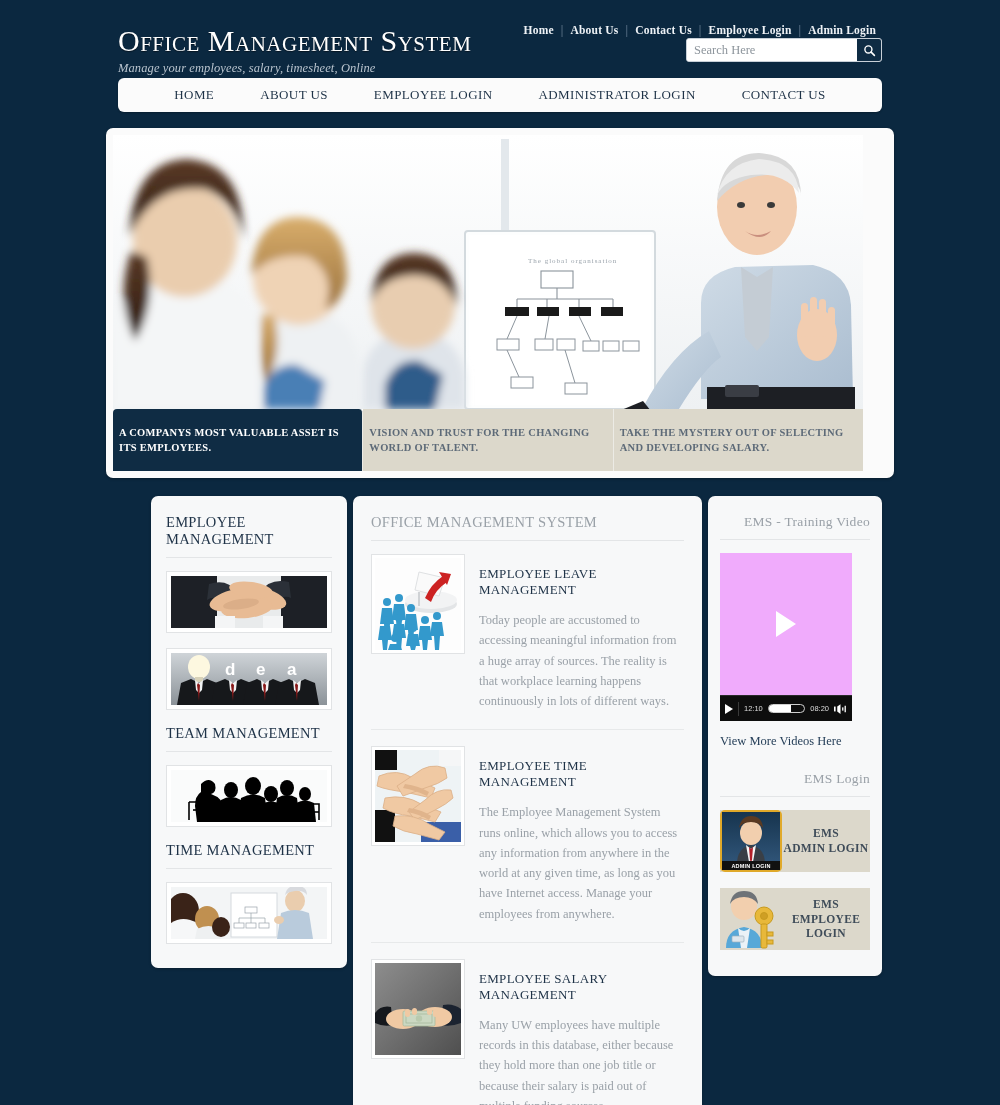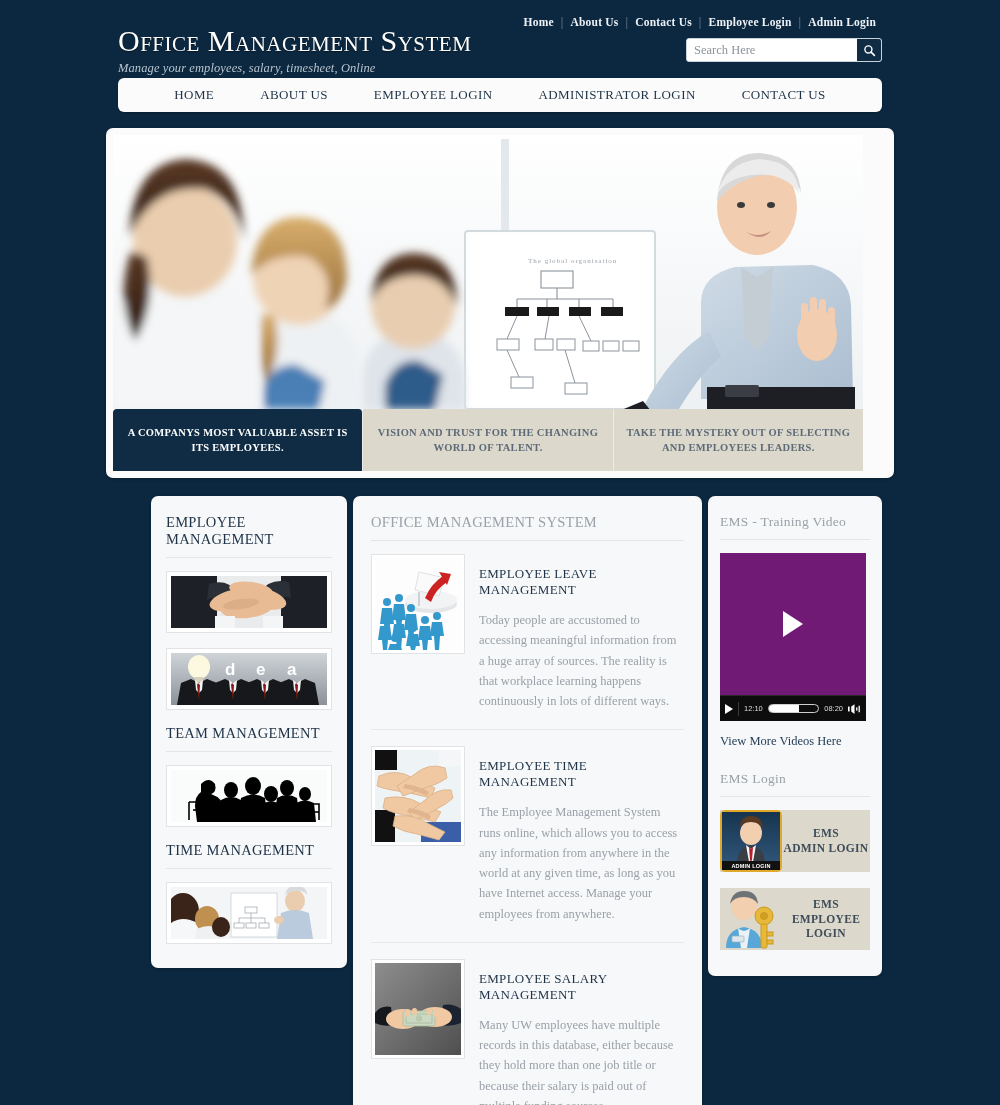--- a/index.html
+++ b/index.html
@@ -8,21 +8,21 @@
     width:1000px; height:1105px;
     background:#0b2840;
     font-family:"Liberation Serif", serif;
     overflow:hidden;
   }
   .page { width:1000px; position:relative; }
 
   
   .topbar { height:78px; position:relative; }
   .toplinks {
-    position:absolute; right:118px; top:16px;
+    position:absolute; right:118px; top:24px;
     font-size:11.5px; color:#e9edf2; letter-spacing:.2px;
     font-weight:bold; white-space:nowrap;
   }
   .toplinks a { color:#eef2f6; text-decoration:none; padding:0 6px; }
   .toplinks .sep { color:#5c7388; padding:0 1px; }
 
   .logoblock { position:absolute; left:118px; top:26px; }
   .logo {
     font-size:30px; color:#ffffff; letter-spacing:.5px;
     font-variant:small-caps; line-height:1;
@@ -69,39 +69,39 @@
     box-shadow:0 1px 3px rgba(0,0,0,.3);
   }
   .banner-inner { width:750px; height:336px; position:relative; overflow:hidden; }
   .banner-photo { position:absolute; inset:0 0 62px 0; overflow:hidden; background:#f4f6f7; }
   .captions {
     position:absolute; left:0; right:0; bottom:0; height:62px; display:flex;
   }
   .cap {
     flex:1; background:#dcd8cb; color:#5d6a78;
     font-size:10.5px; font-weight:bold; letter-spacing:.3px;
-    display:flex; align-items:center; justify-content:center; text-align:center;
+    display:flex; align-items:center; justify-content:center; 
     padding:4px 6px; line-height:1.45; border-right:1px solid #ecebe5;
   }
   .cap:last-child { border-right:0; }
   .cap.active { background:#0f2c44; color:#fff; border-radius:4px 4px 0 0; }
 
   
   .content { width:764px; margin:18px auto 0; display:flex; gap:0; align-items:flex-start;padding-left:33px; }
   .panel { background:#f7f8f9; border-radius:7px; box-shadow:0 1px 3px rgba(0,0,0,.25); }
   .col-left { width:196px; padding:18px 15px 24px; }
   .col-mid  { width:382px; padding:18px 18px 22px; margin-left:6px; }
   .col-right{ width:174px; padding:18px 12px 26px; margin-left:6px; }
 
   .sec-title {
     font-size:14.5px; color:#1e3247; letter-spacing:.3px;
     padding-bottom:9px; border-bottom:1px solid #e3e5e7; margin-bottom:13px;
   }
   .sec-title.gray { color:#9aa1a8; }
-  .sec-title.gray2 { color:#9aa1a8; font-size:13.5px; }
+  .sec-title.gray2 { color:#9aa1a8; font-size:13.5px;text-align:right; }
 
   .thumb {
     width:166px; height:62px; background:#fff; padding:4px;
     border:1px solid #e1e3e5; overflow:hidden; margin-bottom:15px;
   }
   .thumb > div { width:100%; height:100%; position:relative; overflow:hidden; }
   .side-label {
     font-size:14.5px; color:#1e3247; letter-spacing:.3px;
     padding-bottom:9px; border-bottom:1px solid #e3e5e7; margin-bottom:13px;
   }
@@ -112,21 +112,21 @@
   .art-thumb { width:94px; height:100px; flex:0 0 94px; background:#fff; border:1px solid #e1e3e5; padding:3px; overflow:hidden; }
   .art-thumb > div { width:100%; height:100%; position:relative; overflow:hidden; }
   .art-body { flex:1; }
   .art-title { font-size:13px; color:#1e3247; letter-spacing:.3px; margin:12px 0 12px; }
   .art-text { font-size:12.5px; color:#9aa1a8; line-height:1.62; }
 
   .viewall { text-align:center; font-size:12.5px; color:#27405a; padding-top:6px; }
   .viewall a { color:#27405a; text-decoration:none; }
 
   
-  .video { width:146px; height:168px; background:#701a75; position:relative; margin-bottom:13px; }
+  .video { width:132px; height:168px; background:#f0abfc; position:relative; margin-bottom:13px; }
   .vscreen { height:142px; display:flex; align-items:center; justify-content:center; }
   .playtri { width:0;height:0;border-left:20px solid #fff;border-top:13px solid transparent;border-bottom:13px solid transparent; }
   .vbar { height:26px; background:#0d0d0d; display:flex; align-items:center; padding:0 5px; gap:5px; border-top:1px solid #2a2a2a; }
   .vbar .t { color:#ddd; font-size:7.5px; font-family:"Liberation Sans", sans-serif; }
   .vtrack { flex:1; height:9px; border:1px solid #cfcfcf; border-radius:5px; position:relative; overflow:hidden; }
   .vfill { position:absolute; left:0; top:0; bottom:0; width:62%; background:#fff; }
   .vsmallplay { width:0;height:0;border-left:8px solid #fff;border-top:5px solid transparent;border-bottom:5px solid transparent; }
   .vdiv { width:1px; height:14px; background:#3a3a3a; }
   .vlink { font-size:12.5px; color:#27405a; display:block; margin-bottom:22px; }
   .vlink a { color:#27405a; text-decoration:none; }
@@ -288,21 +288,21 @@
             <path d="M0 274 L0 192 Q10 140 74 138 Q136 142 146 200 L146 274 Z" fill="#f4f6f7"></path>
             <ellipse cx="72" cy="106" rx="52" ry="56" fill="#eacdae"></ellipse>
             <path d="M16 102 Q20 26 74 24 Q132 28 130 106 Q124 66 92 54 Q40 48 16 102 Z" fill="url(#hairg)"></path>
             <path d="M18 116 Q2 162 22 206 Q44 168 34 122 Z" fill="url(#hairg)"></path>
           </g>
         </svg>
       </div>
       <div class="captions">
         <div class="cap active">A COMPANYS MOST VALUABLE ASSET IS ITS EMPLOYEES.</div>
         <div class="cap">VISION AND TRUST FOR THE CHANGING WORLD OF TALENT.</div>
-        <div class="cap">TAKE THE MYSTERY OUT OF SELECTING AND EMPLOYEES LEADERS.</div>
+        <div class="cap">TAKE THE MYSTERY OUT OF SELECTING AND DEVELOPING SALARY.</div>
       </div>
     </div>
   </div>
 
   <div class="content">
 
     <div class="panel col-left">
       <div class="side-label">EMPLOYEE MANAGEMENT</div>
       <div class="thumb">
           <div>

